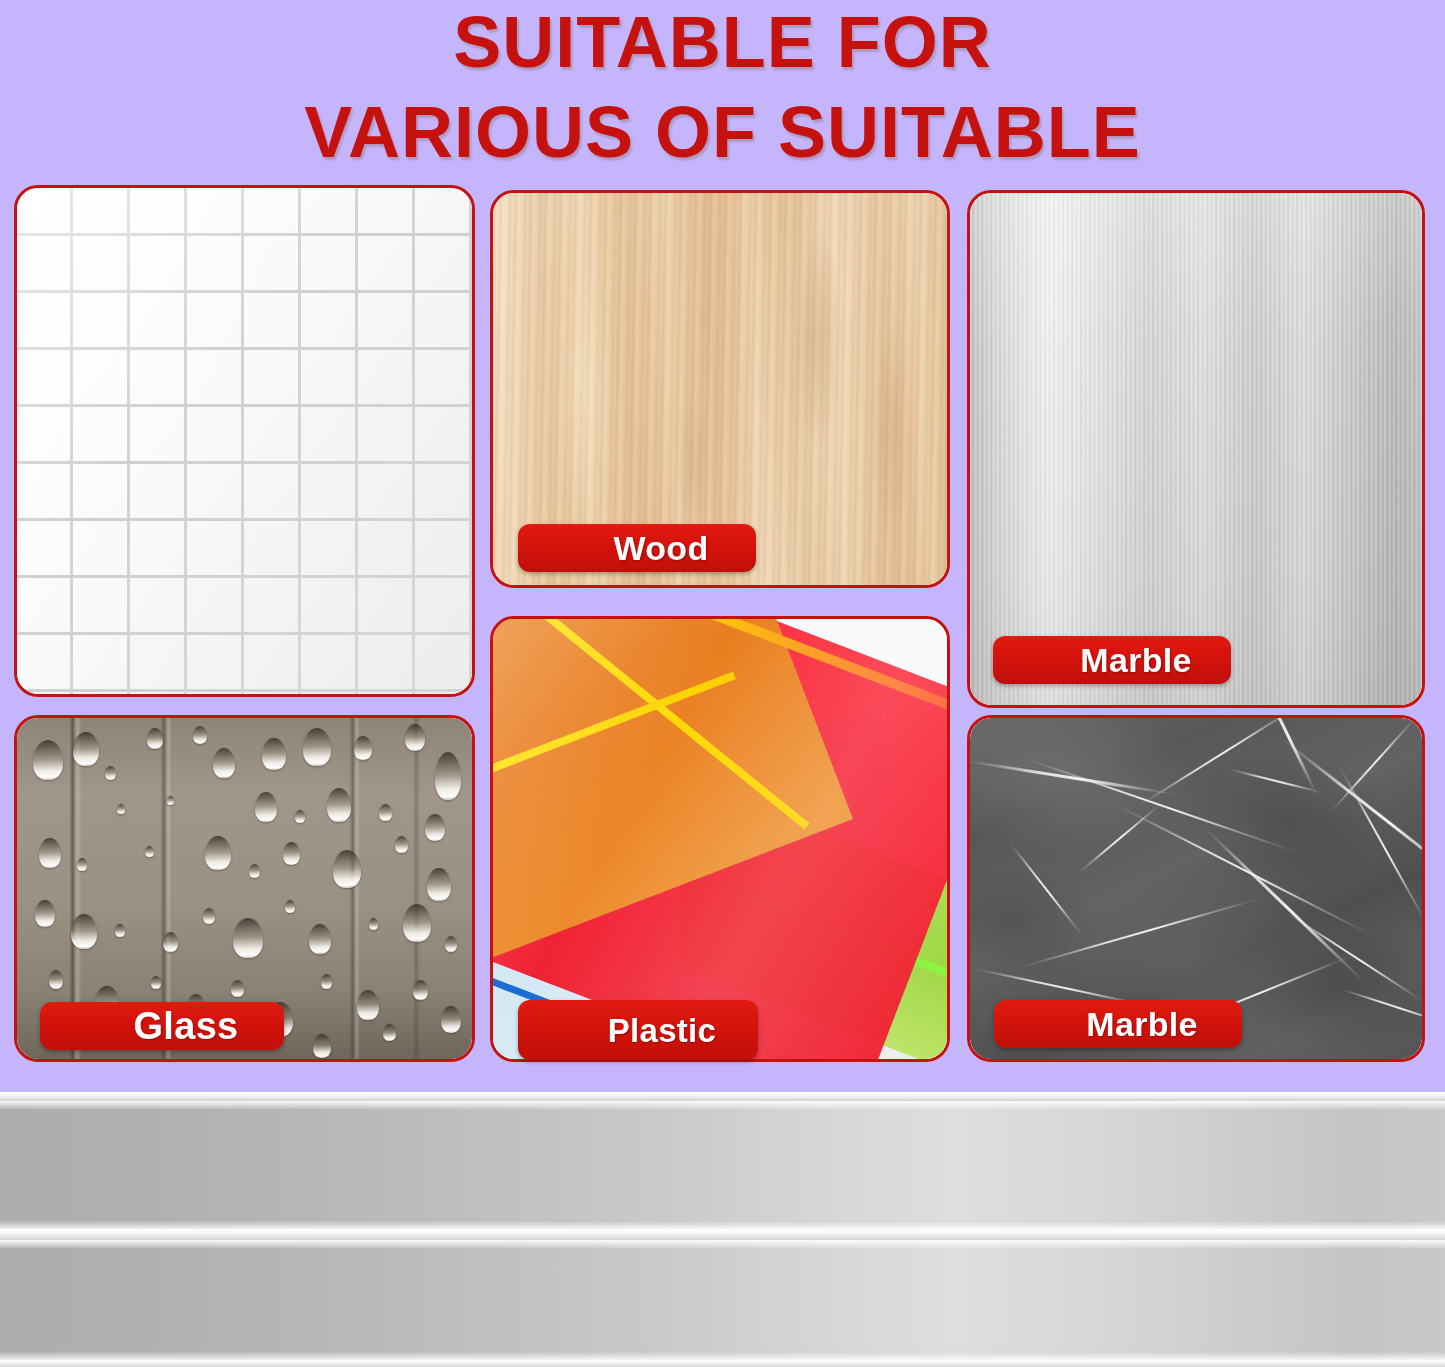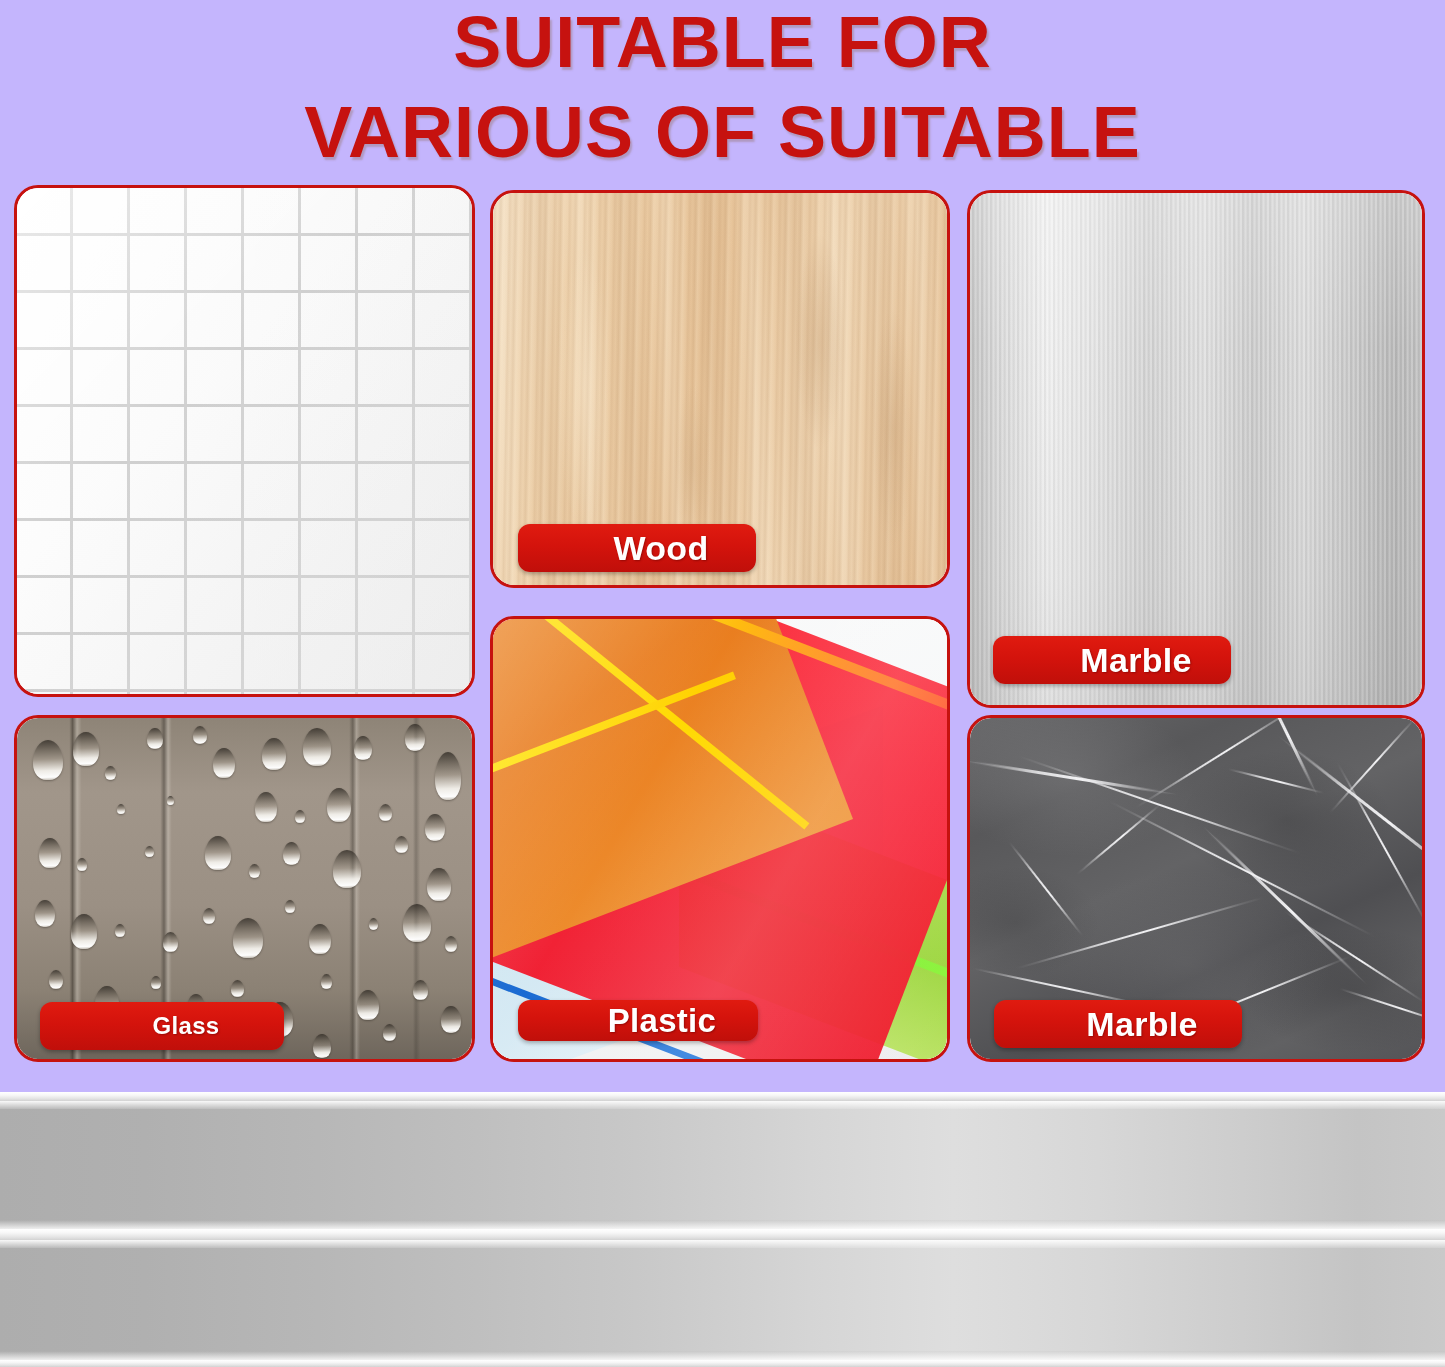--- a/index.html
+++ b/index.html
@@ -299,21 +299,21 @@
       <div class="drop" style="left:304px;top:256px;width:11px;height:15px;"></div>
       <div class="drop" style="left:340px;top:272px;width:22px;height:30px;"></div>
       <div class="drop" style="left:396px;top:262px;width:15px;height:20px;"></div>
       <div class="drop" style="left:424px;top:288px;width:20px;height:27px;"></div>
       <div class="drop" style="left:112px;top:308px;width:16px;height:21px;"></div>
       <div class="drop" style="left:196px;top:312px;width:12px;height:16px;"></div>
       <div class="drop" style="left:296px;top:316px;width:18px;height:24px;"></div>
       <div class="drop" style="left:366px;top:306px;width:13px;height:17px;"></div>
     </div>
   </div>
-  <div class="badge" style="left:40px;top:1002px;width:196px;height:48px;font-size:24px;">
+  <div class="badge" style="left:40px;top:1002px;width:196px;height:48px;font-size:38px;">
     <span>Glass</span>
   </div>
 
   <div class="panel" style="left:490px;top:616px;width:460px;height:446px;">
     <div class="surface tex-plastic">
 
       <div class="sheet" style="left:0;top:0;width:100%;height:100%;
                   background:linear-gradient(160deg,#fbfbfb 0%,#f4f6f7 55%,#ededed 100%);"></div>
 
       <div class="sheet" style="left:-10px;top:232px;width:400px;height:240px;
@@ -349,21 +349,21 @@
                   transform:rotate(-21deg);transform-origin:left top;"></div>
 
       <div class="sheet" style="left:168px;top:-30px;width:420px;height:10px;
                   background:linear-gradient(90deg,#ffe207,#ff8c1a 45%,#ff2a3a 100%);
                   transform:rotate(21deg);transform-origin:left top;"></div>
 
       <div class="sheet" style="left:0;top:0;width:100%;height:100%;
                   background:linear-gradient(120deg,rgba(255,255,255,0.26) 0%,rgba(255,255,255,0) 35%,rgba(255,255,255,0.16) 62%,rgba(255,255,255,0) 100%);"></div>
     </div>
   </div>
-  <div class="badge" style="left:518px;top:1000px;width:192px;height:41px;font-size:33px;">
+  <div class="badge" style="left:518px;top:1000px;width:192px;height:60px;font-size:33px;">
     <span>Plastic</span>
   </div>
 
   <div class="panel" style="left:967px;top:715px;width:458px;height:347px;">
     <div class="surface tex-marble">
       <div class="marble-mottle"></div>
 
       <div class="vein" style="left:-10px;top:58px;width:220px;height:3px;transform:rotate(9deg);"></div>
       <div class="vein" style="left:40px;top:86px;width:300px;height:2px;transform:rotate(19deg);"></div>
       <div class="vein" style="left:150px;top:36px;width:200px;height:2px;transform:rotate(-32deg);"></div>

